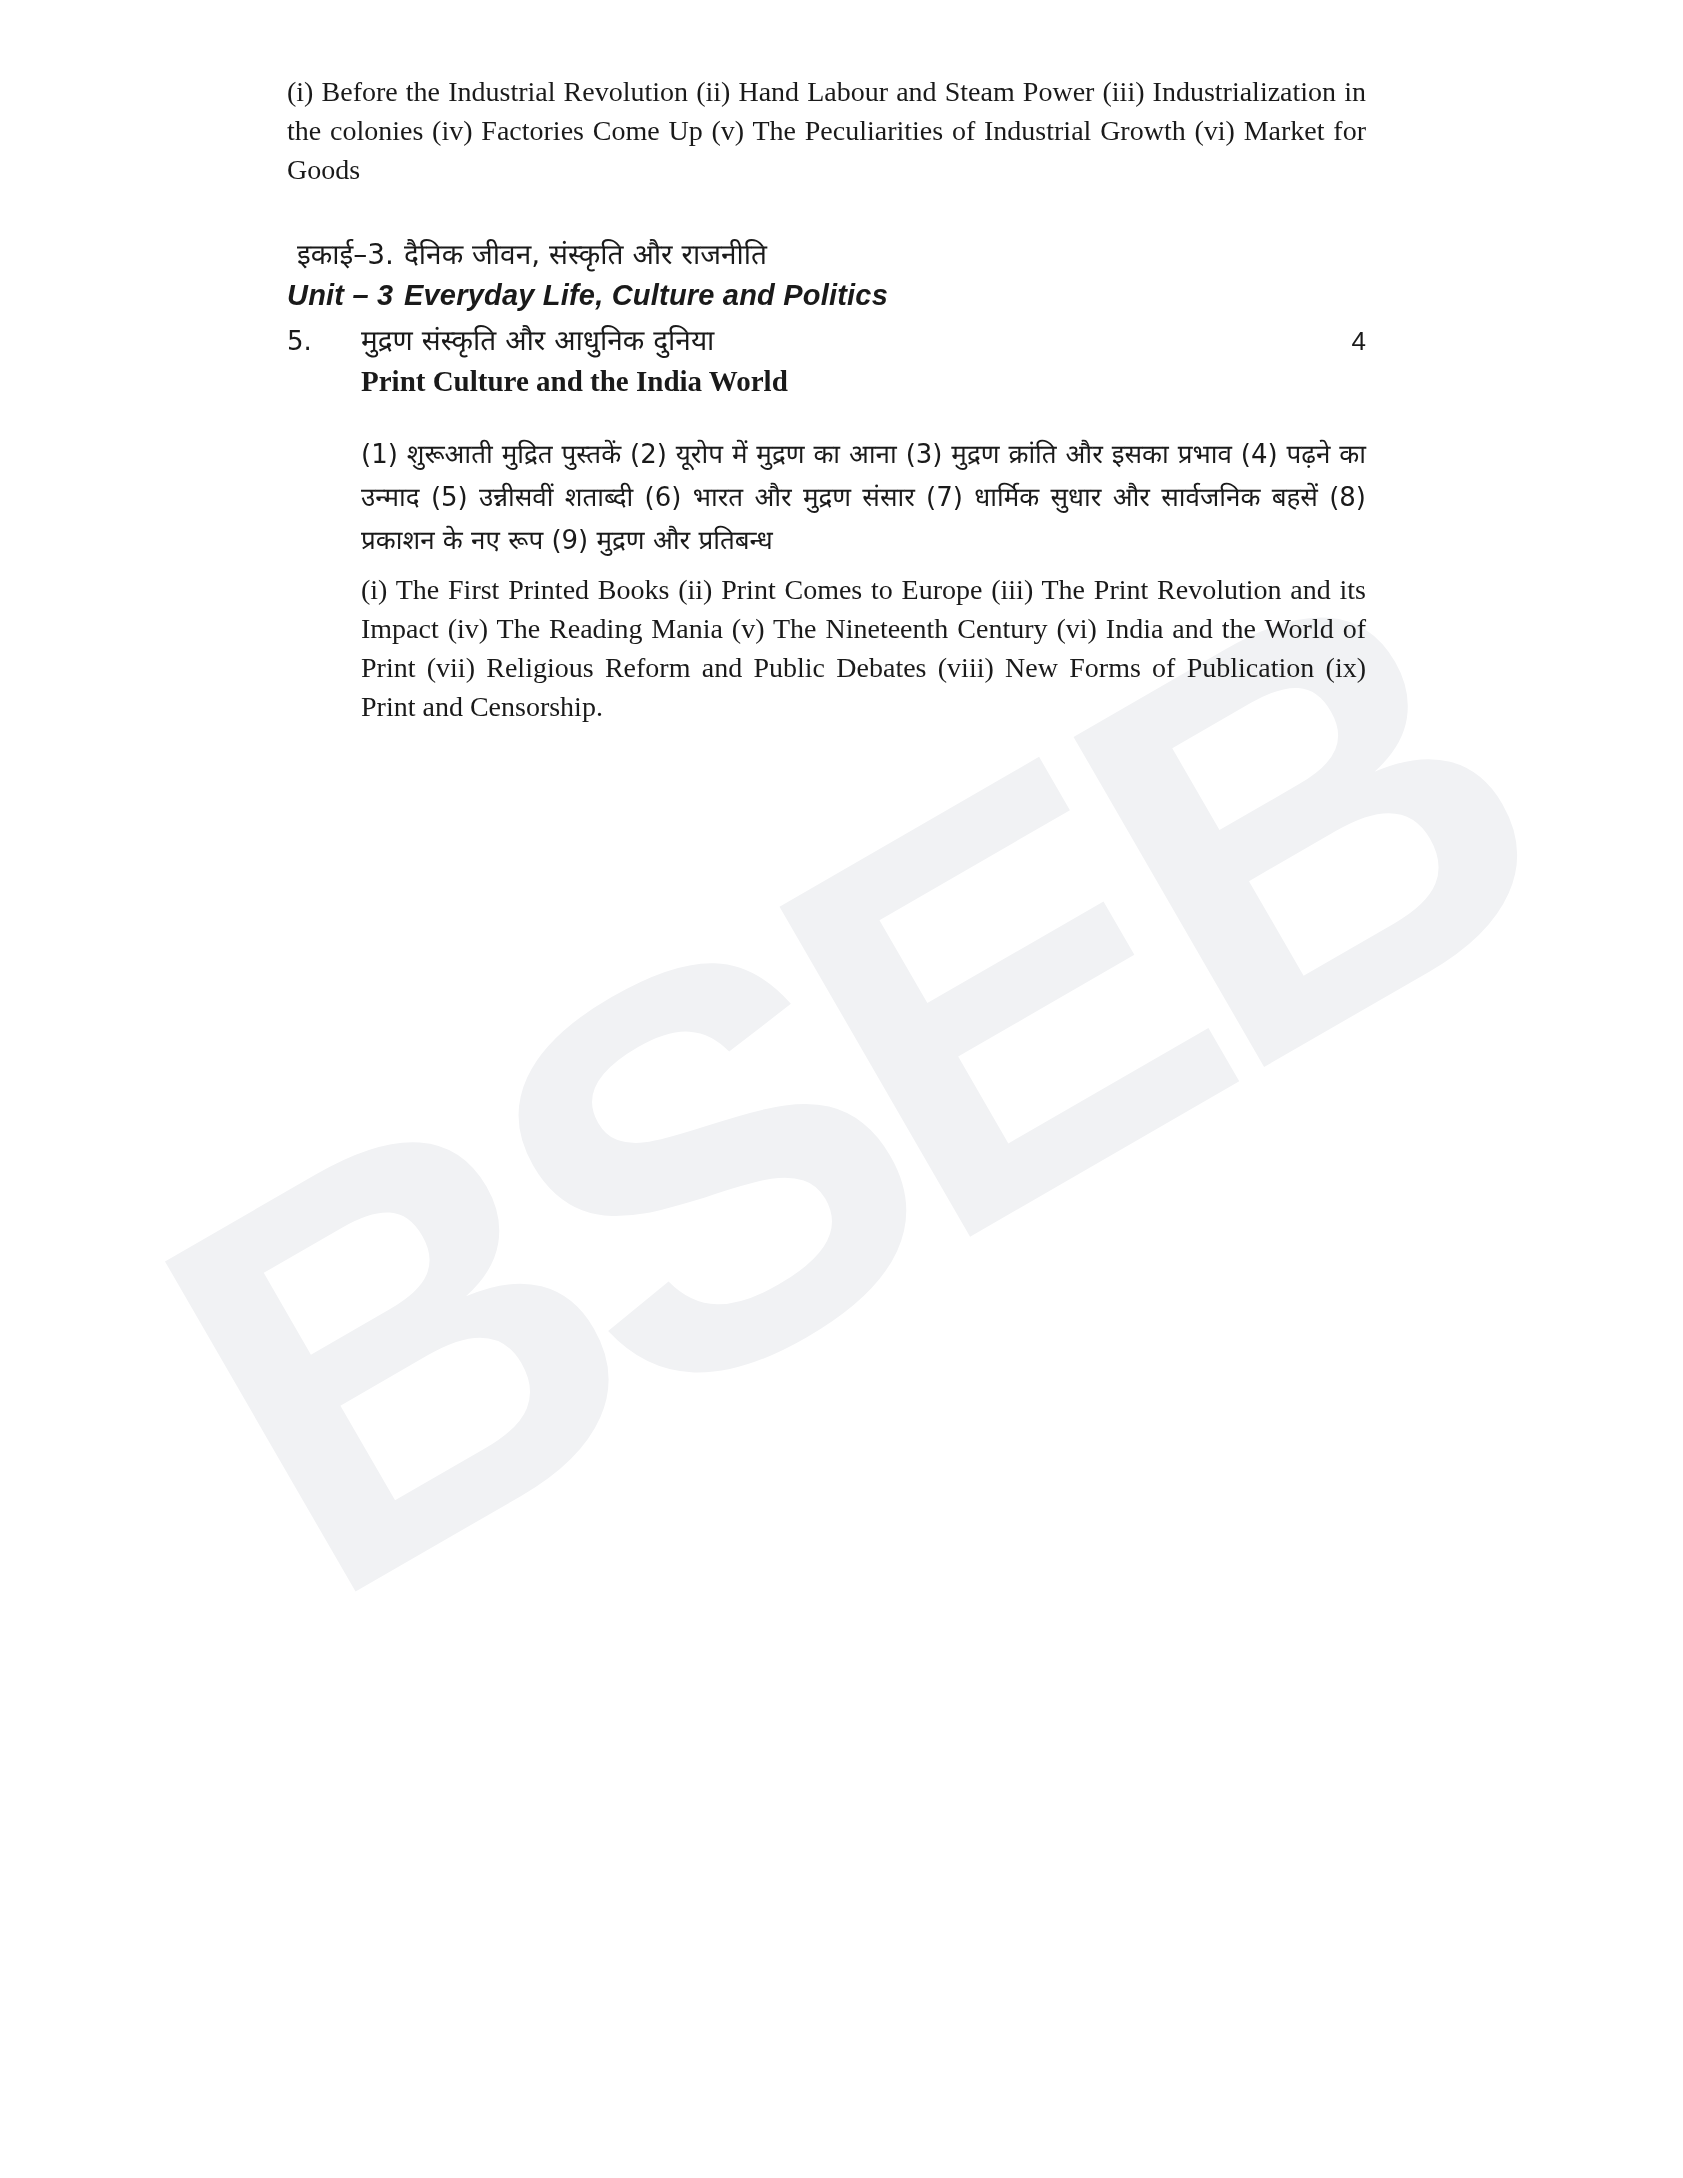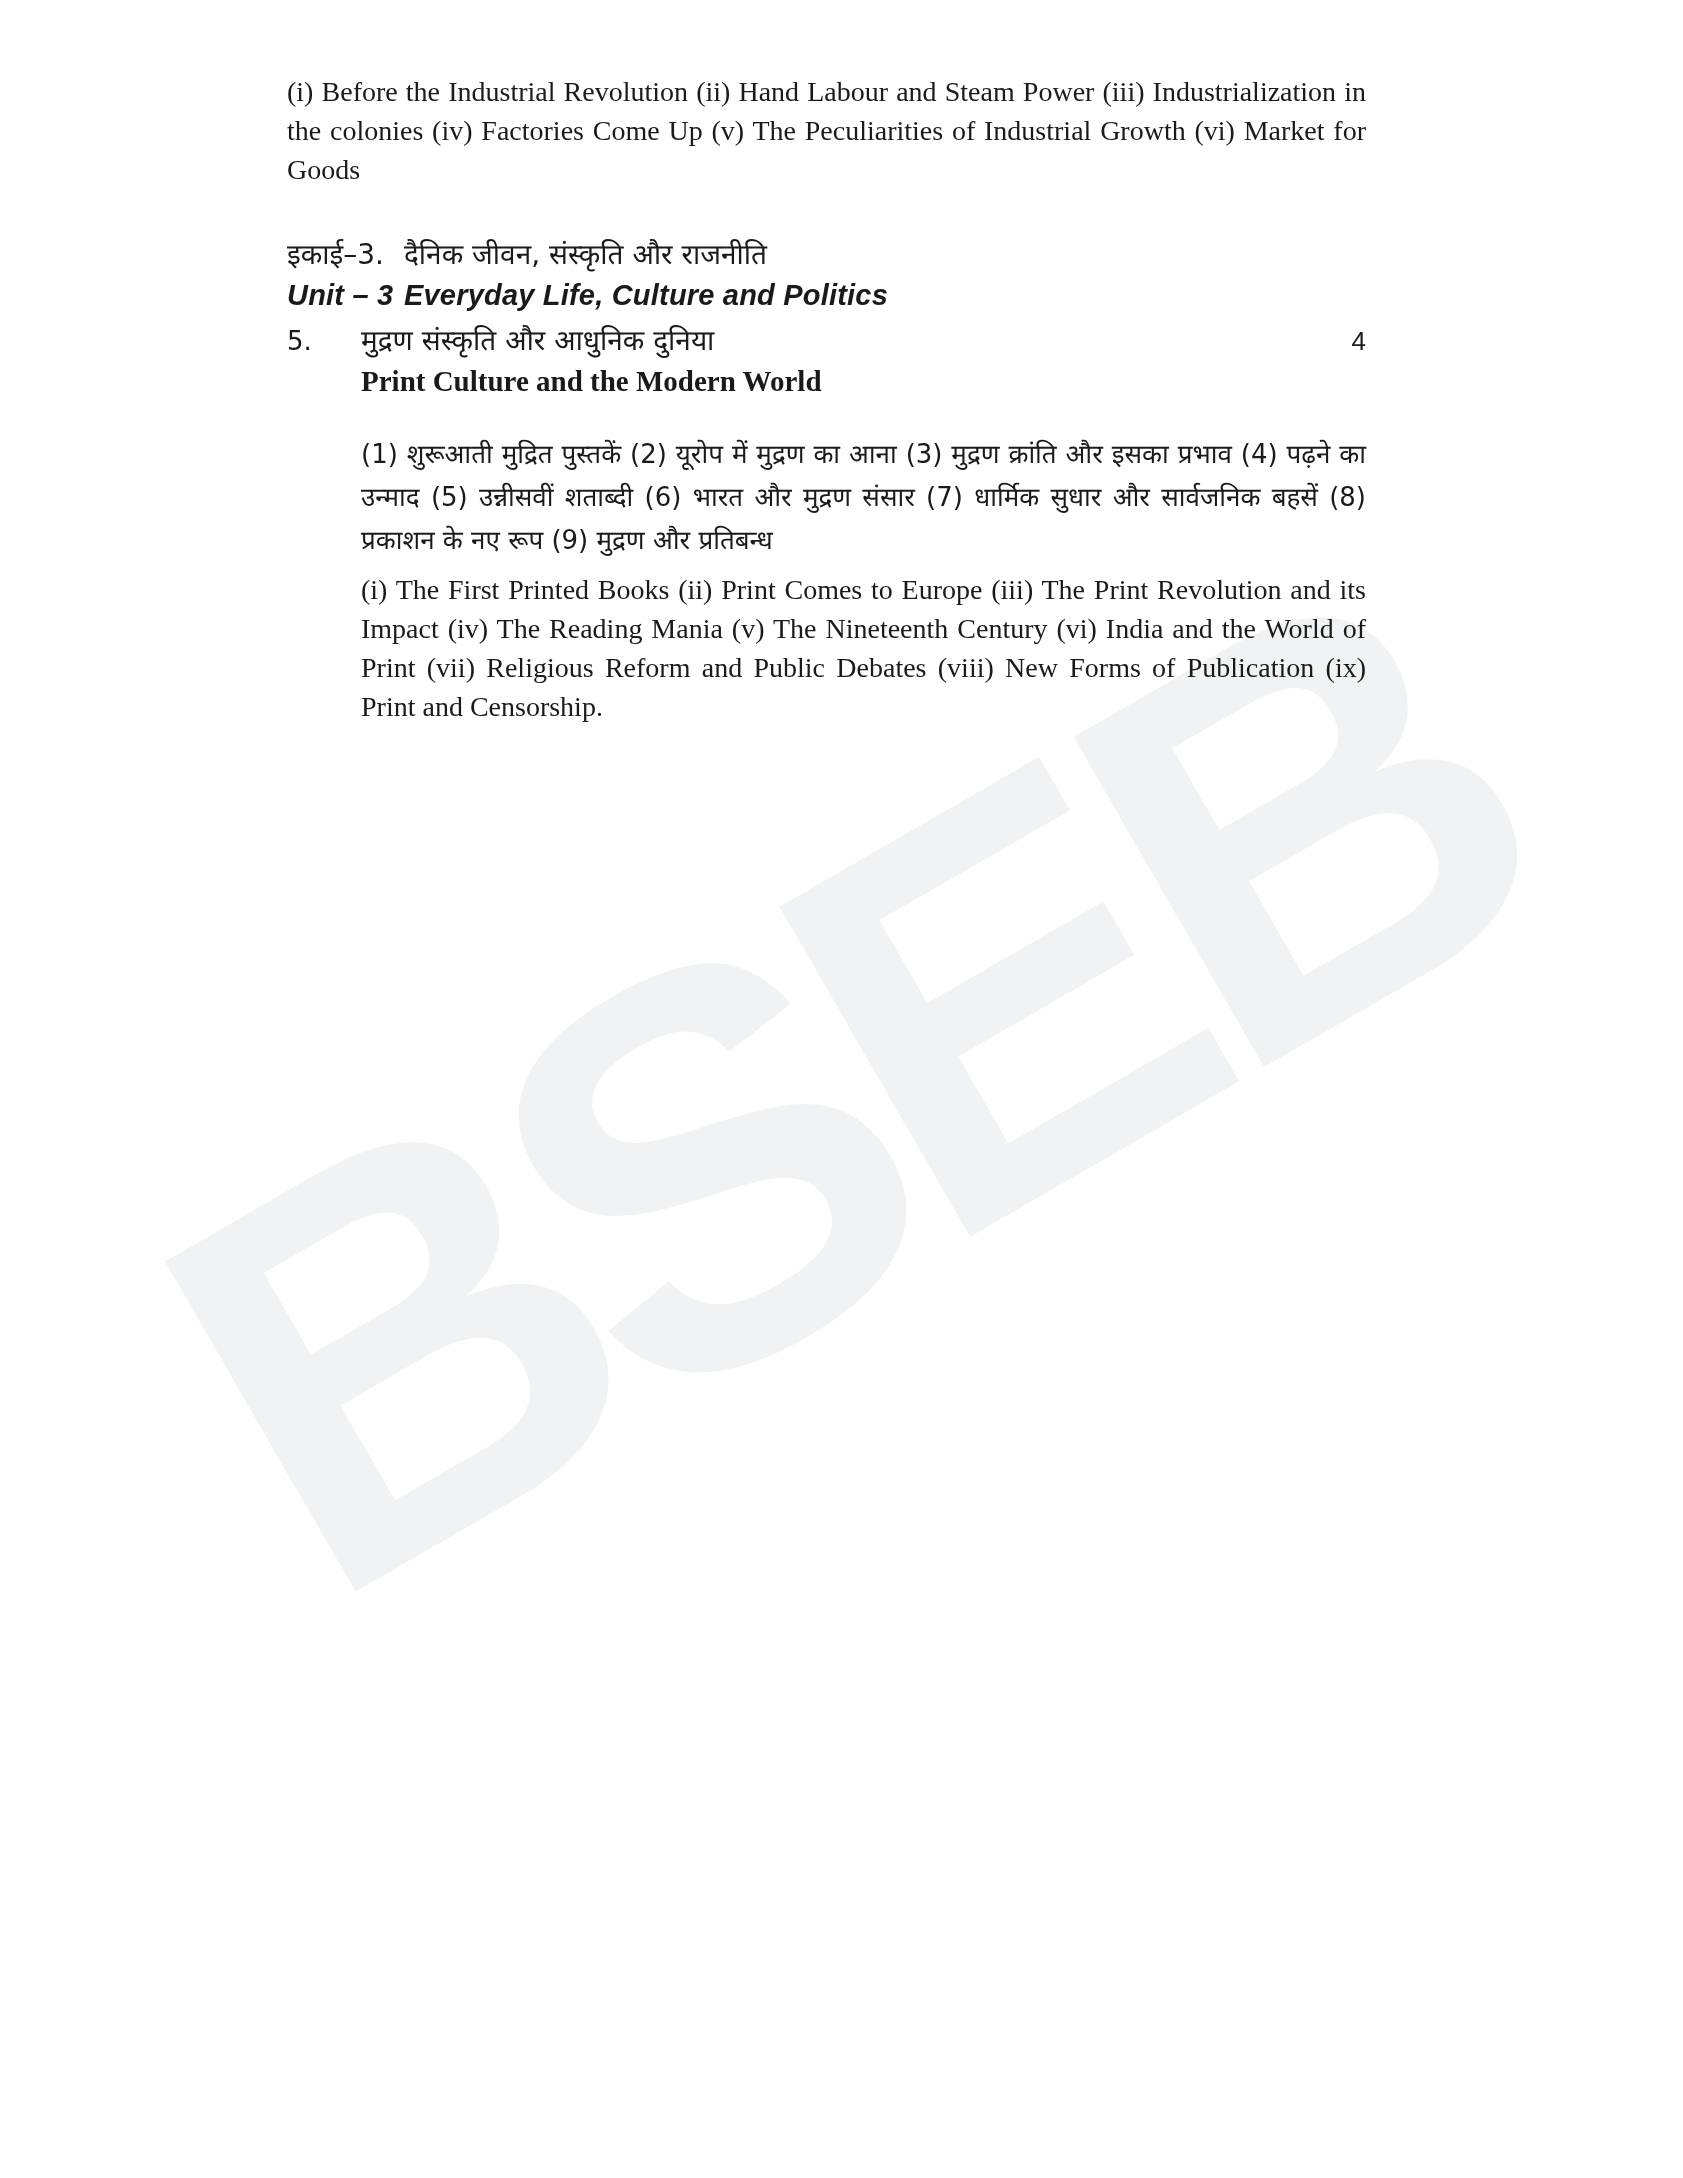--- a/index.html
+++ b/index.html
@@ -76,20 +76,21 @@
 
   .spacer-lg { height: 46px; }
   .spacer-sm { height: 8px; }
 
   .unit-line-hi {
     font-family: "DejaVu Sans", sans-serif;
     font-size: 28px;
     line-height: 40px;
     display: flex;
     align-items: baseline;
+    text-align: center;
   }
   .unit-line-hi .u-label { width: 117px; flex: 0 0 117px; }
 
   .unit-line-en {
     font-family: "Liberation Sans", sans-serif;
     font-weight: 700;
     font-size: 29px;
     line-height: 40px;
     display: flex;
     align-items: baseline;
@@ -163,21 +164,21 @@
       <span class="u-label">Unit – 3</span>
       <span>Everyday Life, Culture and Politics</span>
     </div>
 
     <div class="chapter-row">
       <span class="chapter-num">5.</span>
       <span class="chapter-title-hi">मुद्रण संस्कृति और आधुनिक दुनिया</span>
       <span class="chapter-marks">4</span>
     </div>
 
-    <div class="chapter-title-en">Print Culture and the Modern World</div>
+    <div class="chapter-title-en">Print Culture and the India World</div>
 
     <div class="indent-block">
       <p class="hi-para">(1) शुरूआती मुद्रित पुस्तकें (2) यूरोप में मुद्रण का आना (3) मुद्रण क्रांति और इसका प्रभाव (4) पढ़ने का उन्माद (5) उन्नीसवीं शताब्दी (6) भारत और मुद्रण संसार (7) धार्मिक सुधार और सार्वजनिक बहसें (8) प्रकाशन के नए रूप (9) मुद्रण और प्रतिबन्ध</p>
       <div class="spacer-sm"></div>
       <p class="en-para">(i) The First Printed Books (ii) Print Comes to Europe (iii) The Print Revolution and its Impact (iv) The Reading Mania (v) The Nineteenth Century (vi) India and the World of Print (vii) Religious Reform and Public Debates (viii) New Forms of Publication (ix) Print and Censorship.</p>
     </div>
 
   </div>
 </div>
 

